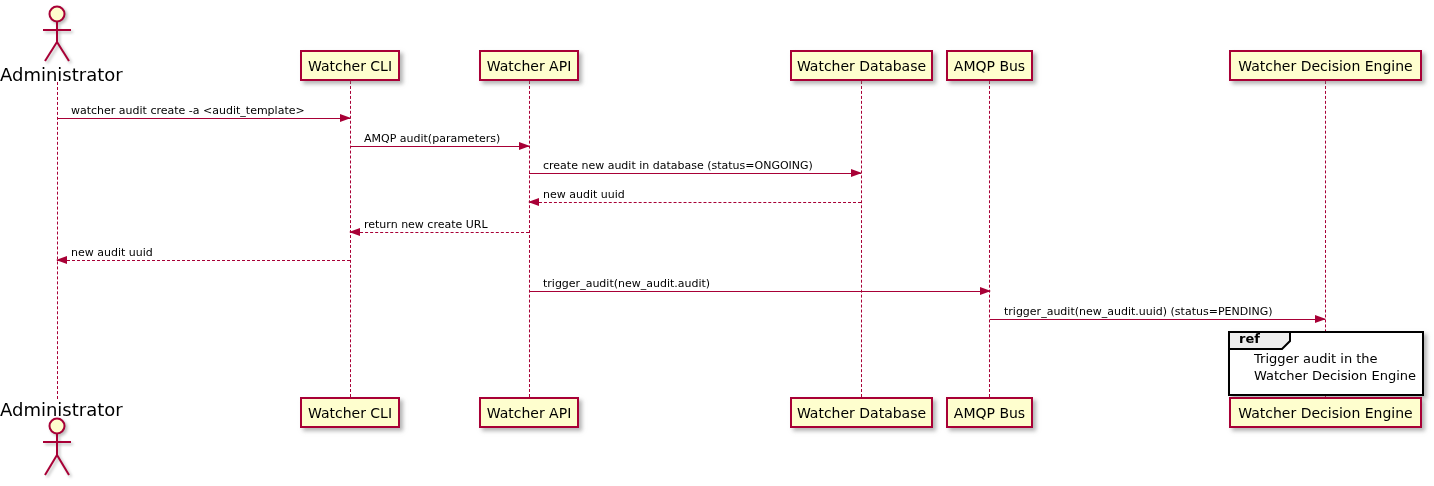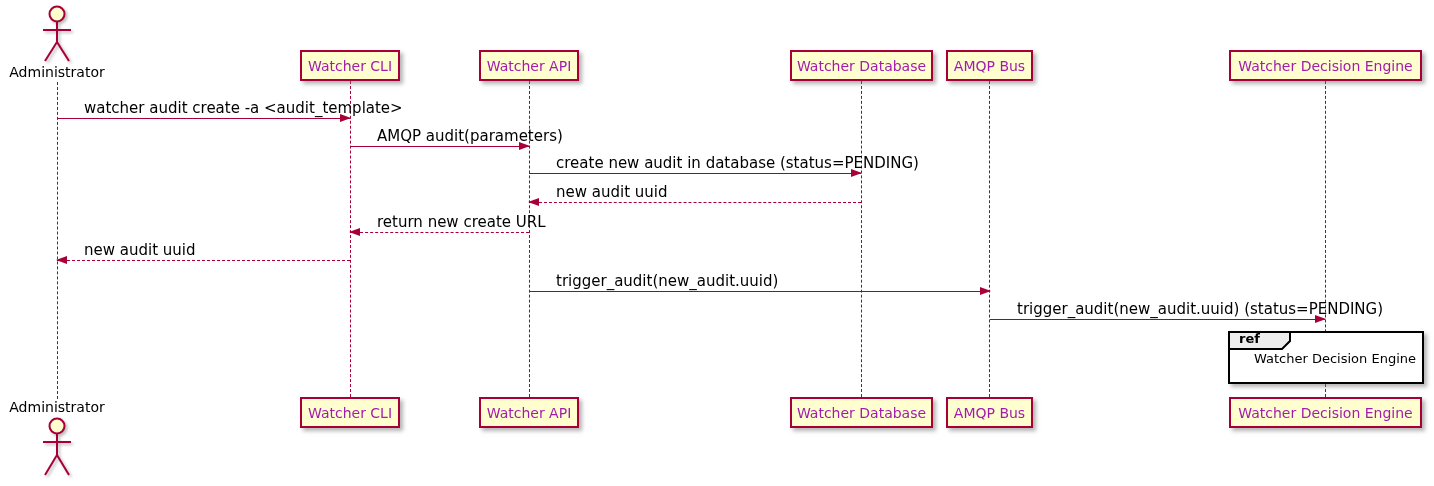--- a/index.html
+++ b/index.html
@@ -24,71 +24,70 @@
   .pbox {
     position: absolute;
     height: 31px;
     background: var(--participant-fill);
     border: 2px solid var(--stroke);
     box-shadow: 3px 3px 4px rgba(120,120,120,0.55);
     display: flex;
     align-items: center;
     justify-content: center;
     font-size: 14px;
-    color: #a21caf;
+    color: #000000;
     white-space: nowrap;
   }
   
   .lifeline {
     position: absolute;
     width: 0;
     border-left: 1px dashed var(--stroke);
   }
   
   .actor-label {
     position: absolute;
-    font-size: 14px;
+    font-size: 18px;
     color: #000;
     text-align: center;
     white-space: nowrap;
   }
   .actor-figure { position: absolute; filter: drop-shadow(2px 2px 1.5px #bbbbbb); }
   
   .msg { position: absolute; height: 0; }
   .msg .line {
     position: absolute; left: 0; right: 0; top: -1px; height: 0;
   }
   .msg .line.solid  { border-top: 1.5px solid var(--stroke); }
   .msg .line.dashed { border-top: 1.5px dashed var(--stroke); }
   .msg .label {
     position: absolute;
     bottom: 2px;
     left: 14px;
-    font-size: 15px;
+    font-size: 11px;
     color: #000;
     white-space: nowrap;
-    margin-left: 13px;
   }
   .arrow { position: absolute; width: 0; height: 0; top: -5px; }
   .arrow.right {
     right: -1px;
     border-top: 4.5px solid transparent;
     border-bottom: 4.5px solid transparent;
     border-left: 11px solid var(--stroke);
   }
   .arrow.left {
     left: -1px;
     border-top: 4.5px solid transparent;
     border-bottom: 4.5px solid transparent;
     border-right: 11px solid var(--stroke);
   }
   
   .refbox {
     position: absolute;
-    left: 1228px; top: 331px; width: 196px; height: 53px;
+    left: 1228px; top: 331px; width: 196px; height: 65px;
     background: #ffffff;
     border: 2px solid var(--ref-border);
     box-shadow: 3px 3px 4px rgba(120,120,120,0.55);
   }
   .ref-tab { position: absolute; top: -2px; left: -2px; width: 64px; height: 19px; }
   .ref-tab .kw {
     position: absolute; top: 0; left: 11px;
     font-size: 13px; font-weight: bold; color: #000;
   }
   .ref-body {
@@ -129,21 +128,21 @@
     <div class="arrow right"></div>
   </div>
 
   <div class="msg" style="left:350px; width:179px; top:147px;">
     <span class="label">AMQP audit(parameters)</span>
     <div class="line solid"></div>
     <div class="arrow right"></div>
   </div>
 
   <div class="msg" style="left:529px; width:332px; top:174px;">
-    <span class="label">create new audit in database (status=PENDING)</span>
+    <span class="label">create new audit in database (status=ONGOING)</span>
     <div class="line solid"></div>
     <div class="arrow right"></div>
   </div>
 
   <div class="msg" style="left:529px; width:332px; top:203px;">
     <span class="label">new audit uuid</span>
     <div class="line dashed"></div>
     <div class="arrow left"></div>
   </div>
 
@@ -153,39 +152,40 @@
     <div class="arrow left"></div>
   </div>
 
   <div class="msg" style="left:57px; width:293px; top:261px;">
     <span class="label">new audit uuid</span>
     <div class="line dashed"></div>
     <div class="arrow left"></div>
   </div>
 
   <div class="msg" style="left:529px; width:461px; top:292px;">
-    <span class="label">trigger_audit(new_audit.uuid)</span>
+    <span class="label">trigger_audit(new_audit.audit)</span>
     <div class="line solid"></div>
     <div class="arrow right"></div>
   </div>
 
   <div class="msg" style="left:990px; width:335px; top:320px;">
     <span class="label">trigger_audit(new_audit.uuid) (status=PENDING)</span>
     <div class="line solid"></div>
     <div class="arrow right"></div>
   </div>
 
   <div class="refbox">
     <div class="ref-tab">
       <svg width="64" height="19" viewBox="0 0 64 19">
         <path d="M1,1 L62,1 L62,10 L54,18 L1,18 Z" fill="#EEEEEE" stroke="#000000" stroke-width="2"></path>
       </svg>
       <span class="kw">ref</span>
     </div>
     <div class="ref-body">
+      <div>Trigger audit in the</div>
       <div>Watcher Decision Engine</div>
     </div>
   </div>
 
   <div class="pbox" style="left:300px;  top:397px; width:100px;">Watcher CLI</div>
   <div class="pbox" style="left:479px;  top:397px; width:100px;">Watcher API</div>
   <div class="pbox" style="left:790px;  top:397px; width:143px;">Watcher Database</div>
   <div class="pbox" style="left:946px;  top:397px; width:87px;">AMQP Bus</div>
   <div class="pbox" style="left:1229px; top:397px; width:193px;">Watcher Decision Engine</div>
 

